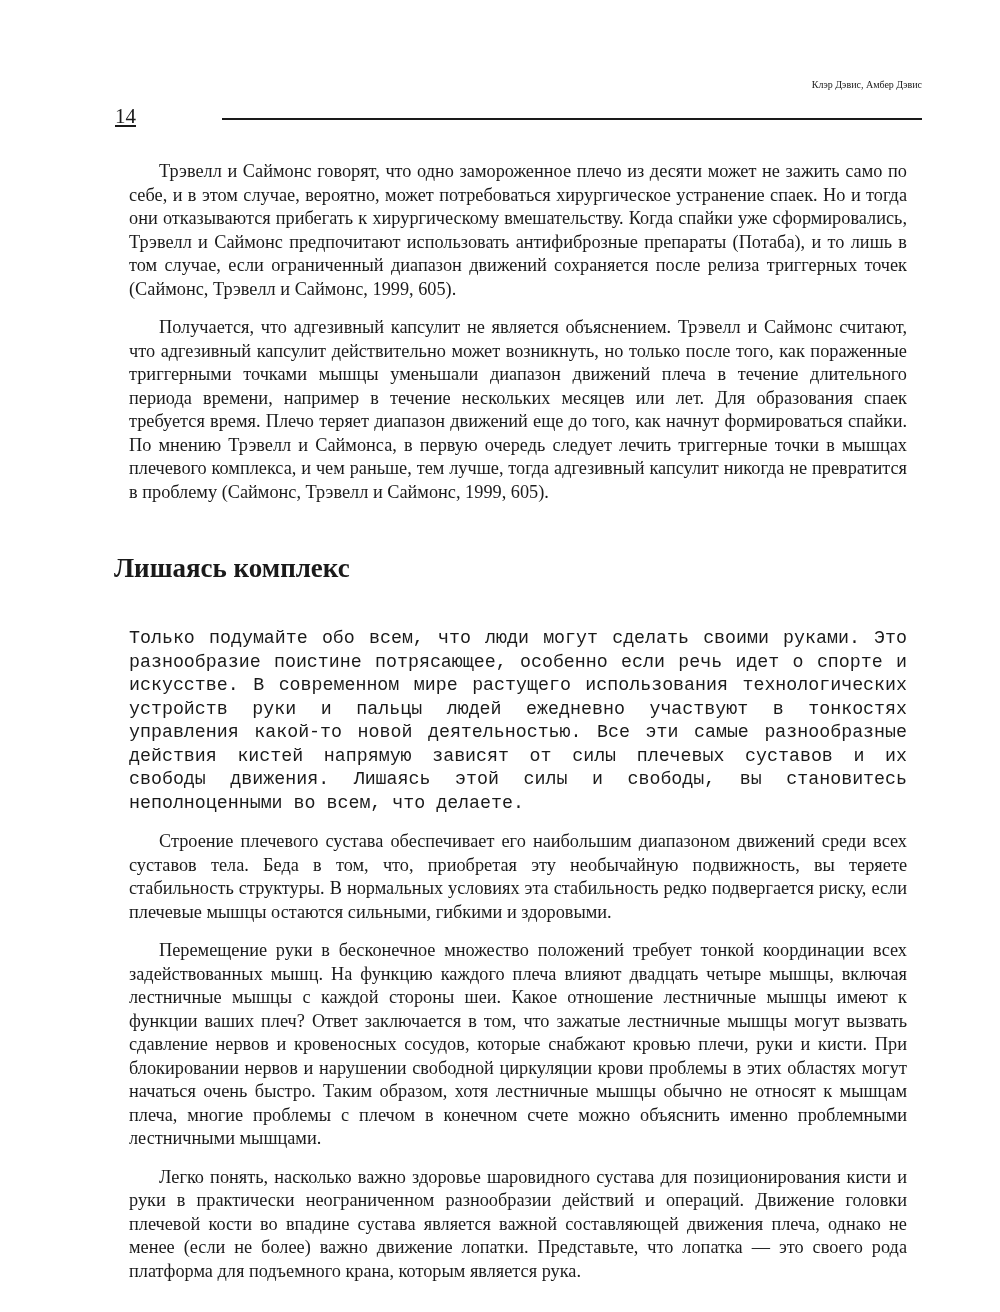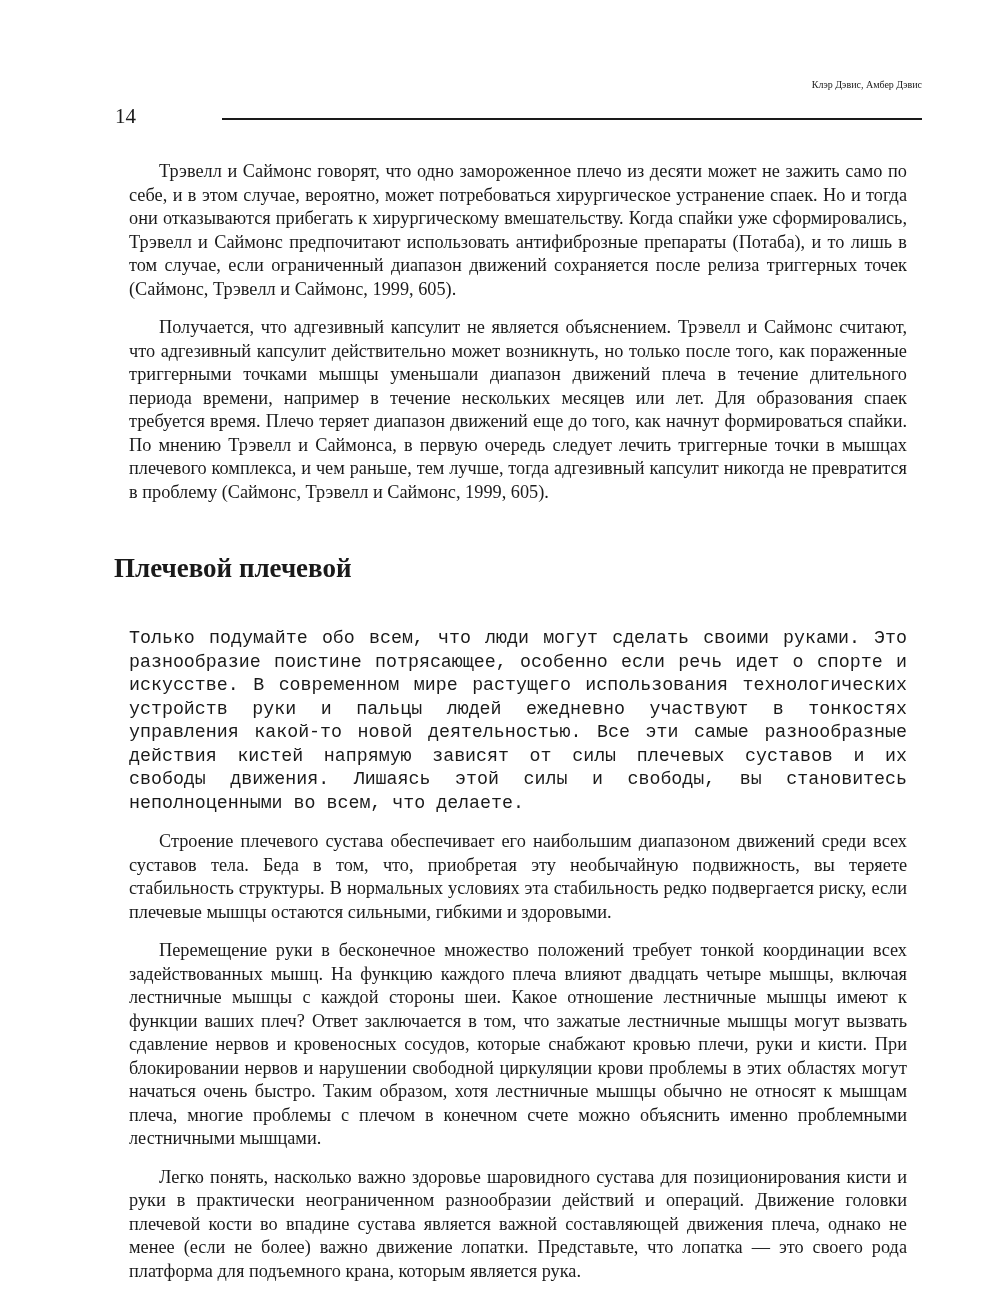--- a/index.html
+++ b/index.html
@@ -14,20 +14,21 @@
       overflow: hidden;
       font-family: "Liberation Serif", "DejaVu Serif", serif;
       color: #1a1a1a;
     }
     .page-number {
       position: absolute;
       left: 115px;
       top: 104px;
       font-size: 21px;
       line-height: 24px;
+      text-decoration: underline;
     }
     .running-head {
       position: absolute;
       right: 78px;
       top: 76px;
       font-size: 10px;
       line-height: 18px;
     }
     .header-rule {
       position: absolute;
@@ -73,20 +74,20 @@
 <div>
   <div class="page-number">14</div>
   <div class="running-head">Клэр Дэвис, Амбер Дэвис</div>
   <div class="header-rule"></div>
 </div>
 
 <div class="content">
   <p>Трэвелл и Саймонс говорят, что одно замороженное плечо из десяти может не зажить само по себе, и в этом случае, вероятно, может потребоваться хирургическое устранение спаек. Но и тогда они отказываются прибегать к хирургическому вмешательству. Когда спайки уже сформировались, Трэвелл и Саймонс предпочитают использовать антифиброзные препараты (Потаба), и то лишь в том случае, если ограниченный диапазон движений сохраняется после релиза триггерных точек (Саймонс, Трэвелл и Саймонс, 1999, 605).</p>
   <p>Получается, что адгезивный капсулит не является объяснением. Трэвелл и Саймонс считают, что адгезивный капсулит действительно может возникнуть, но только после того, как пораженные триггерными точками мышцы уменьшали диапазон движений плеча в течение длительного периода времени, например в течение нескольких месяцев или лет. Для образования спаек требуется время. Плечо теряет диапазон движений еще до того, как начнут формироваться спайки. По мнению Трэвелл и Саймонса, в первую очередь следует лечить триггерные точки в мышцах плечевого комплекса, и чем раньше, тем лучше, тогда адгезивный капсулит никогда не превратится в проблему (Саймонс, Трэвелл и Саймонс, 1999, 605).</p>
 
-  <h2 class="section-heading">Плечевой плечевой</h2>
+  <h2 class="section-heading">Лишаясь комплекс</h2>
   <div class="section-gap"></div>
 
   <p class="noindent">Только подумайте обо всем, что люди могут сделать своими руками. Это разнообразие поистине потрясающее, особенно если речь идет о спорте и искусстве. В современном мире растущего использования технологических устройств руки и пальцы людей ежедневно участвуют в тонкостях управления какой-то новой деятельностью. Все эти самые разнообразные действия кистей напрямую зависят от силы плечевых суставов и их свободы движения. Лишаясь этой силы и свободы, вы становитесь неполноценными во всем, что делаете.</p>
   <p>Строение плечевого сустава обеспечивает его наибольшим диапазоном движений среди всех суставов тела. Беда в том, что, приобретая эту необычайную подвижность, вы теряете стабильность структуры. В нормальных условиях эта стабильность редко подвергается риску, если плечевые мышцы остаются сильными, гибкими и здоровыми.</p>
   <p>Перемещение руки в бесконечное множество положений требует тонкой координации всех задействованных мышц. На функцию каждого плеча влияют двадцать четыре мышцы, включая лестничные мышцы с каждой стороны шеи. Какое отношение лестничные мышцы имеют к функции ваших плеч? Ответ заключается в том, что зажатые лестничные мышцы могут вызвать сдавление нервов и кровеносных сосудов, которые снабжают кровью плечи, руки и кисти. При блокировании нервов и нарушении свободной циркуляции крови проблемы в этих областях могут начаться очень быстро. Таким образом, хотя лестничные мышцы обычно не относят к мышцам плеча, многие проблемы с плечом в конечном счете можно объяснить именно проблемными лестничными мышцами.</p>
   <p>Легко понять, насколько важно здоровье шаровидного сустава для позиционирования кисти и руки в практически неограниченном разнообразии действий и операций. Движение головки плечевой кости во впадине сустава является важной составляющей движения плеча, однако не менее (если не более) важно движение лопатки. Представьте, что лопатка — это своего рода платформа для подъемного крана, которым является рука.</p>
 </div>
 
 </body></html>

